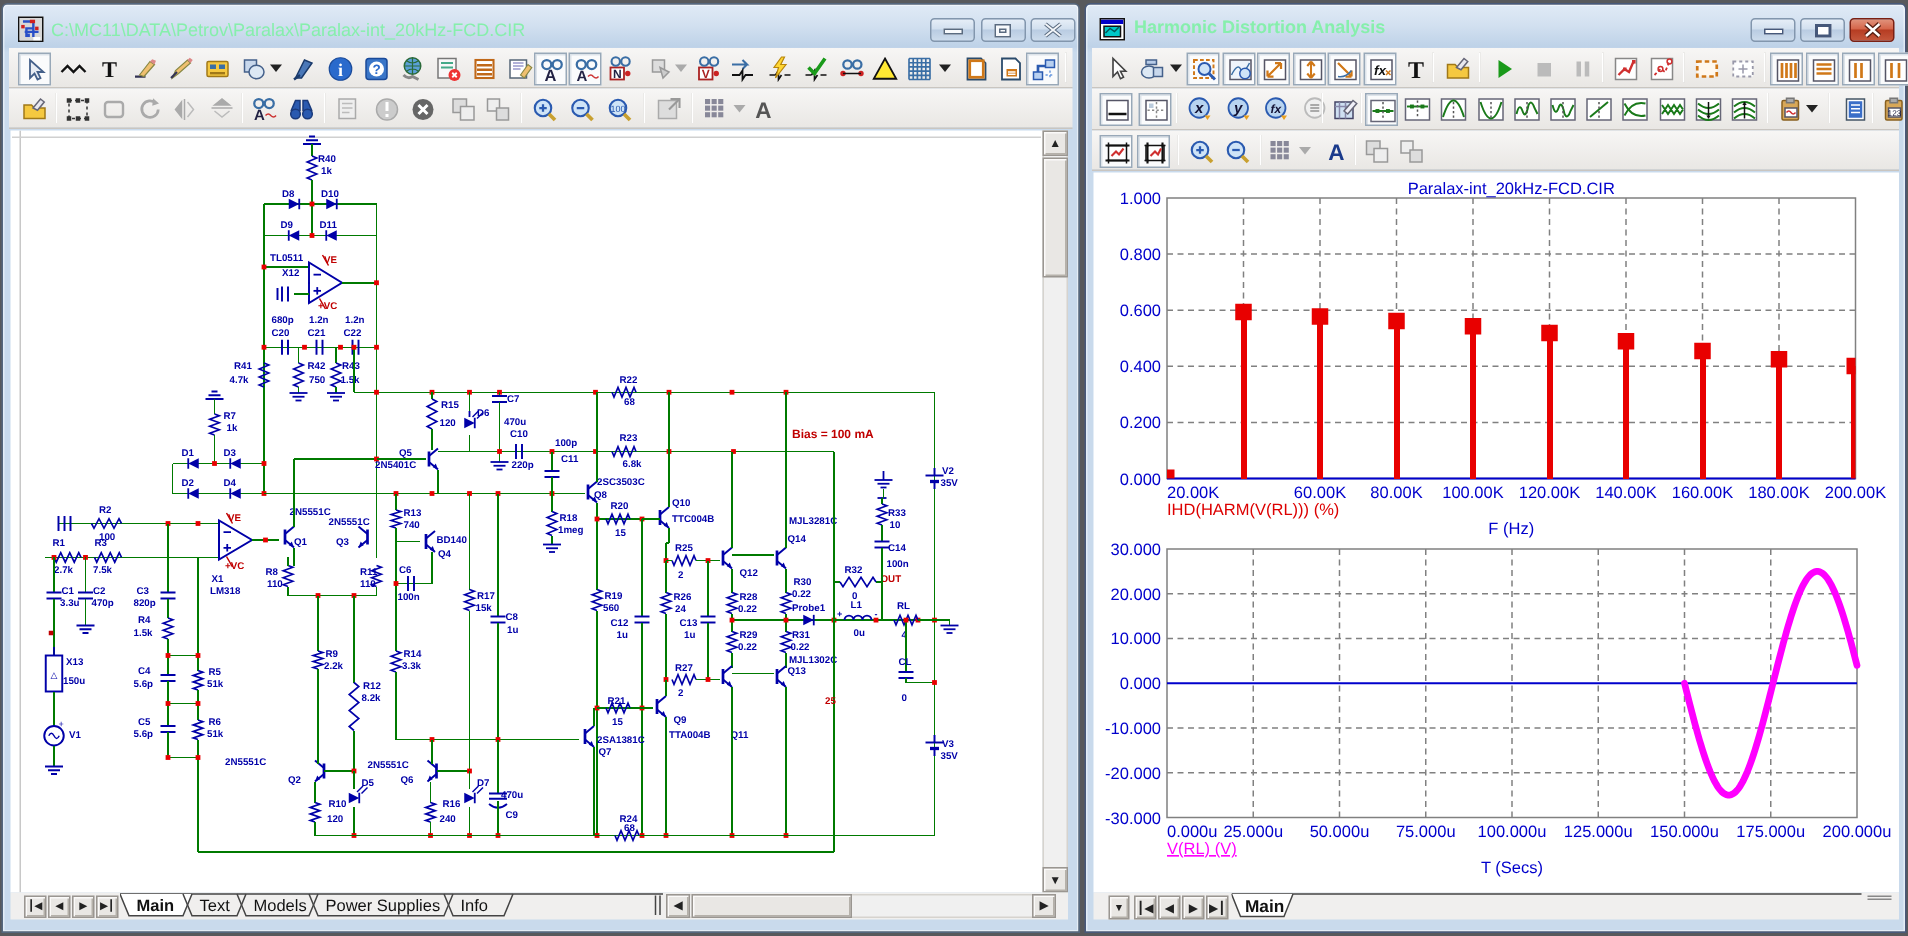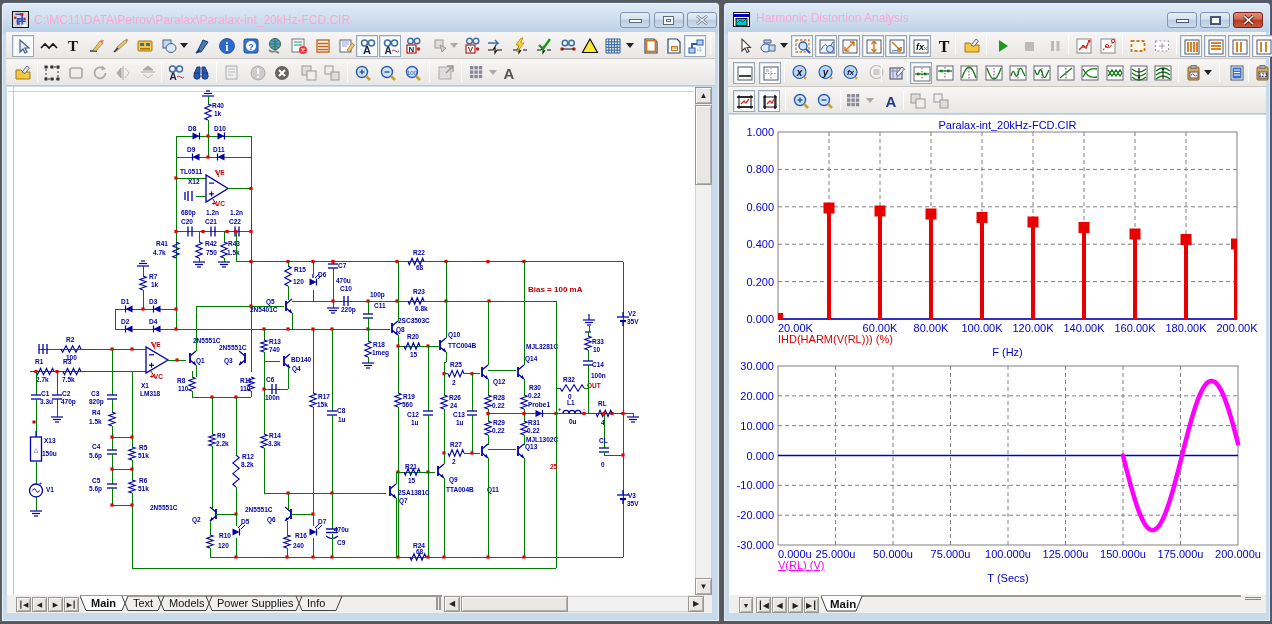--- a/index.html
+++ b/index.html
@@ -1,19 +1,19 @@
 <!DOCTYPE html>
 <html><head><meta charset="utf-8"><style>
 * { margin:0; padding:0; box-sizing:border-box; }
 body { width:1272px; height:624px; position:relative; overflow:hidden;
   background:#58595c; font-family:"Liberation Sans",sans-serif; }
 .win { position:absolute; border:1px solid #55677e;
   background:linear-gradient(#e0eaf6 0px, #d2e0f0 14px, #bed2e8 28px, #c9daec 32px, #c9daec 100%);
   border-radius:4px 4px 0 0; box-shadow:inset 0 0 0 1px rgba(255,255,255,.5); }
-.titletext { position:absolute; top:6px; font-size:12px; color:#f9a8d4; white-space:nowrap; }
+.titletext { position:absolute; top:6px; font-size:12px; color:#86efac; white-space:nowrap; }
 .capbtn { position:absolute; width:30px; height:16px; border:1px solid #8296ad; border-radius:3px;
   background:linear-gradient(#e6eef7 0%, #d2e0ef 45%, #b9cce2 50%, #cddcec 100%); }
 .capbtn.red { background:linear-gradient(#e0927c 0%,#d5654a 45%,#b63c22 50%,#c4573c 100%); border-color:#7a2014; }
 .tbar { position:absolute; background:linear-gradient(#f7f6f5,#e9e7e4); border-bottom:1px solid #c9c5c0; }
 .ticon { position:absolute; }
 .ticon svg { position:absolute; left:2px; top:2px; }
 .sunken { border:1px solid #98a8b8; background:#fafbfc; box-shadow:inset 1px 1px 0 #dde4ea; }
 .canvas { position:absolute; background:#fff; }
 .sb { position:absolute; background:#f0f0f0; border:1px solid #d6d3ce; }
 .sbtn { position:absolute; background:#e9e7e4; border:1px solid #9a9691;
@@ -1059,21 +1059,21 @@
 <div class="sb" style="left:444px;top:596px;width:256px;height:16px"></div>
 <div class="sbtn" style="left:444px;top:596px;width:16px;height:16px;line-height:14px">◀</div>
 <div class="sbtn" style="left:688px;top:596px;width:16px;height:16px;line-height:14px">▶</div>
 <div class="thumb" style="left:461px;top:596px;width:107px;height:16px"></div>
 <div class="win" style="left:723px;top:2px;width:548px;height:620px;border-color:#48597a"></div>
 <div style="position:absolute;left:733px;top:12px;width:17px;height:15px;background:#fff;border:1px solid #111"><svg width="15" height="13" viewBox="0 0 15 13">
       <rect width="15" height="3" fill="#0000c8"></rect>
       <rect x="2" y="4.5" width="11" height="7" fill="#00c8c8" stroke="#111"></rect>
       <path d="M3 9 l3 -3 3 2 3 -3" stroke="#005a5a" fill="none"></path>
     </svg></div>
-<div class="titletext" style="left:756px;top:11px;font-weight:400">Harmonic Distortion Analysis</div>
+<div class="titletext" style="left:756px;top:11px;font-weight:700">Harmonic Distortion Analysis</div>
 <div class="capbtn" style="left:1167px;top:12px"></div>
 <div class="capbtn" style="left:1200px;top:12px"></div>
 <div class="capbtn red" style="left:1233px;top:12px"></div>
 <div style="position:absolute;left:1176px;top:19px;width:13px;height:4px;background:#fff;border:1px solid #46587a"></div>
 <div style="position:absolute;left:1210px;top:16px;width:11px;height:9px;background:#fff;border:2px solid #46587a"></div>
 <svg style="position:absolute;left:1240px;top:13px" width="17" height="14" viewBox="0 0 17 14">
     <path d="M4 3 L13 11 M13 3 L4 11" stroke="#5a2014" stroke-width="3.4"></path>
     <path d="M4 3 L13 11 M13 3 L4 11" stroke="#fff" stroke-width="1.6"></path>
   </svg>
 <div class="tbar" style="left:728px;top:32px;width:538px;height:27px"></div>

